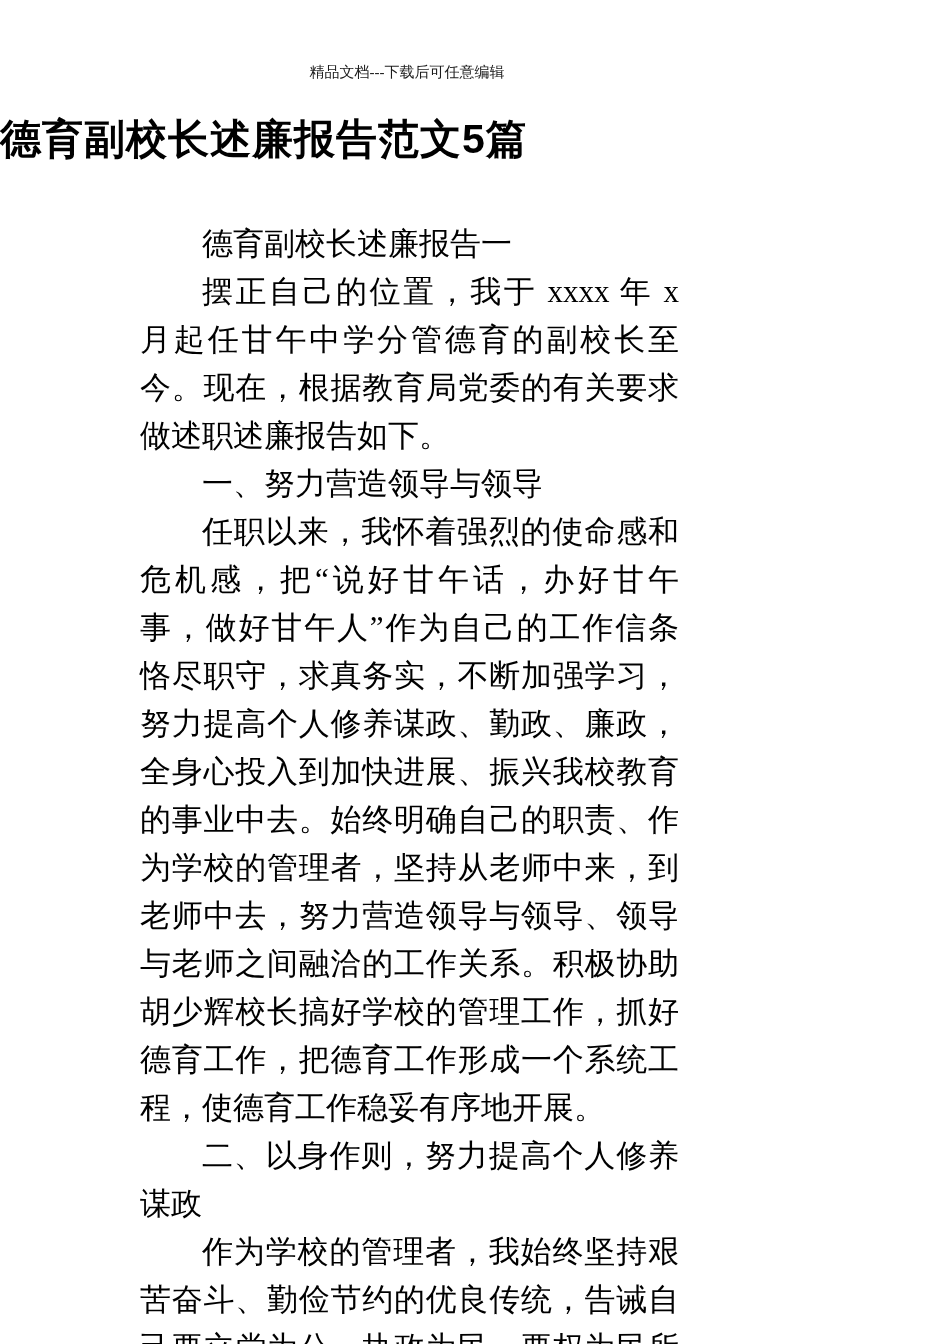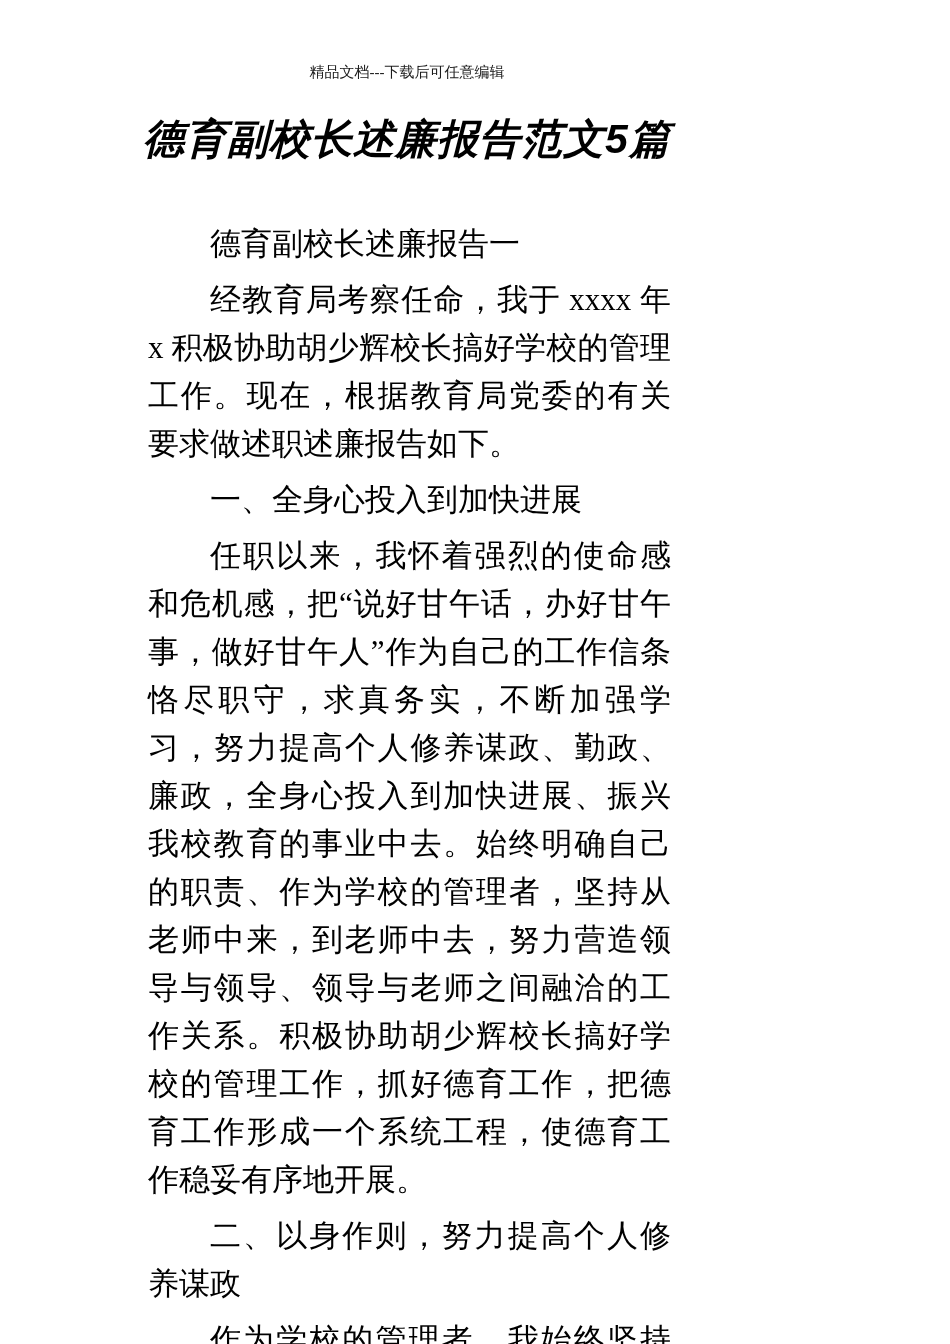--- a/index.html
+++ b/index.html
@@ -19,53 +19,51 @@
   .header-note {
     padding-top: 62px;
     text-align: center;
     font-family: "Liberation Serif", "DejaVu Serif", serif;
     font-size: 15px;
     line-height: 20px;
     color: #1a1a1a;
   }
   .doc-title {
     margin: 28px 0 0 0;
-    text-align: center;
     font-family: "Liberation Sans", "DejaVu Sans", sans-serif;
     font-weight: 700;
     font-size: 41px;
     line-height: 58px;
     letter-spacing: 1px;
     color: #000000;
-    font-style: italic;
   }
   .content {
     margin: 52px 135px 0 140px;
     font-family: "Liberation Serif", "DejaVu Serif", serif;
     font-size: 31px;
     line-height: 48px;
     color: #000000;
     text-align: justify;
     text-justify: inter-ideograph;
   }
   .content p {
-    margin: 8px;
+    margin: 0;
     text-indent: 2em;
   }
 </style>
 </head>
 <body>
 
 <div class="page">
   <div class="header-note">精品文档---下载后可任意编辑</div>
 
   <h1 class="doc-title">德育副校长述廉报告范文5篇</h1>
 
   <div class="content">
     <p>德育副校长述廉报告一</p>
-    <p>经教育局考察任命，我于 xxxx 年 x 积极协助胡少辉校长搞好学校的管理工作。现在，根据教育局党委的有关要求做述职述廉报告如下。</p>
-    <p>一、全身心投入到加快进展</p>
+    <p>摆正自己的位置，我于 xxxx 年 x 月起任甘午中学分管德育的副校长至今。现在，根据教育局党委的有关要求做述职述廉报告如下。</p>
+    <p>一、努力营造领导与领导</p>
     <p>任职以来，我怀着强烈的使命感和危机感，把“说好甘午话，办好甘午事，做好甘午人”作为自己的工作信条恪尽职守，求真务实，不断加强学习，努力提高个人修养谋政、勤政、廉政，全身心投入到加快进展、振兴我校教育的事业中去。始终明确自己的职责、作为学校的管理者，坚持从老师中来，到老师中去，努力营造领导与领导、领导与老师之间融洽的工作关系。积极协助胡少辉校长搞好学校的管理工作，抓好德育工作，把德育工作形成一个系统工程，使德育工作稳妥有序地开展。</p>
     <p>二、以身作则，努力提高个人修养谋政</p>
     <p>作为学校的管理者，我始终坚持艰苦奋斗、勤俭节约的优良传统，告诫自己要立党为公，执政为民，要权为民所用，利为民所谋，情为民所系。</p>
     <p>和学校其他班子成员一样，自己坚持做到谋政，把学</p>
   </div>
 </div>
 
 </body></html>

